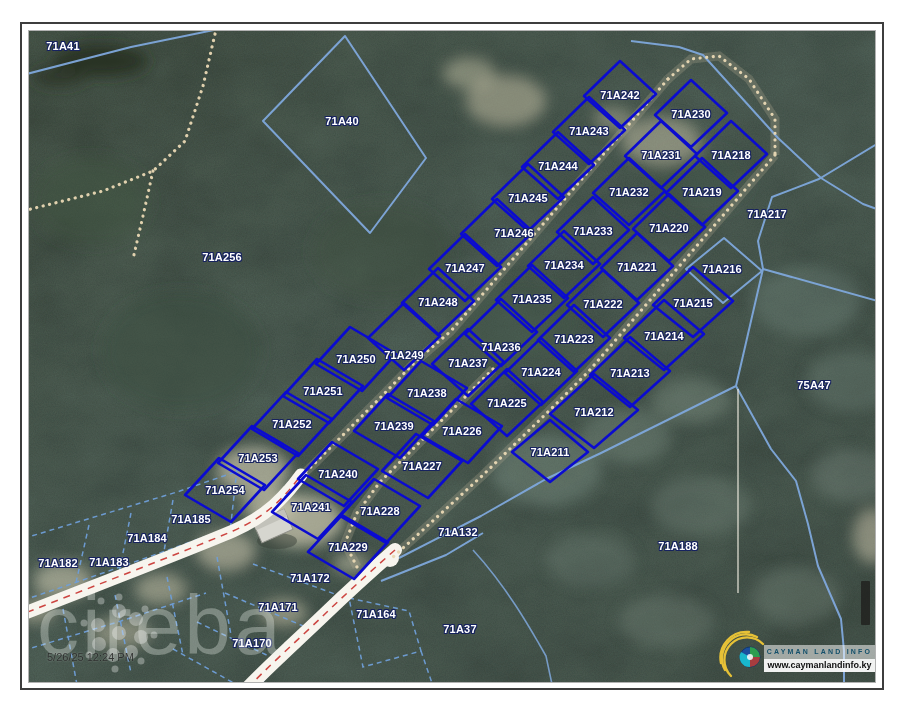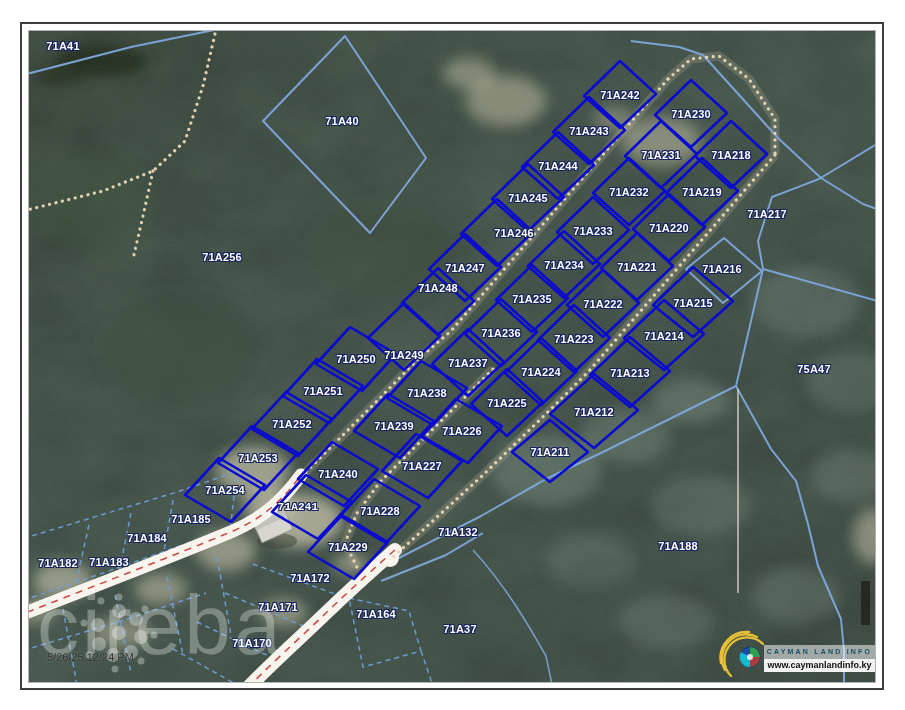--- a/index.html
+++ b/index.html
@@ -256,56 +256,56 @@
           <div class="plabel" style="left: 564px; top: 200px;">71A233</div>
           <div class="plabel" style="left: 640px; top: 197px;">71A220</div>
           <div class="plabel" style="left: 468px; top: 202px; margin-left: 17px;">71A246</div>
           <div class="plabel" style="left: 535px; top: 234px;">71A234</div>
           <div class="plabel" style="left: 608px; top: 236px;">71A221</div>
           <div class="plabel" style="left: 693px; top: 238px;">71A216</div>
           <div class="plabel" style="left: 436px; top: 237px;">71A247</div>
           <div class="plabel" style="left: 503px; top: 268px;">71A235</div>
           <div class="plabel" style="left: 574px; top: 273px;">71A222</div>
           <div class="plabel" style="left: 664px; top: 272px;">71A215</div>
-          <div class="plabel" style="left: 409px; top: 257px; text-align: right;">71A248</div>
+          <div class="plabel" style="left: 409px; top: 271px; text-align: right;">71A248</div>
           <div class="plabel" style="left: 375px; top: 324px;">71A249</div>
-          <div class="plabel" style="left: 472px; top: 302px;">71A236</div>
+          <div class="plabel" style="left: 472px; top: 316px;">71A236</div>
           <div class="plabel" style="left: 545px; top: 308px; text-align: center;">71A223</div>
           <div class="plabel" style="left: 635px; top: 305px;">71A214</div>
           <div class="plabel" style="left: 327px; top: 328px;">71A250</div>
           <div class="plabel" style="left: 439px; top: 332px;">71A237</div>
           <div class="plabel" style="left: 512px; top: 341px;">71A224</div>
           <div class="plabel" style="left: 601px; top: 342px;">71A213</div>
           <div class="plabel" style="left: 294px; top: 360px;">71A251</div>
           <div class="plabel" style="left: 398px; top: 362px;">71A238</div>
           <div class="plabel" style="left: 478px; top: 372px;">71A225</div>
           <div class="plabel" style="left: 565px; top: 381px;">71A212</div>
           <div class="plabel" style="left: 263px; top: 393px;">71A252</div>
           <div class="plabel" style="left: 365px; top: 395px;">71A239</div>
           <div class="plabel" style="left: 433px; top: 400px;">71A226</div>
           <div class="plabel" style="left: 229px; top: 427px;">71A253</div>
           <div class="plabel" style="left: 309px; top: 443px;">71A240</div>
           <div class="plabel" style="left: 393px; top: 435px;">71A227</div>
           <div class="plabel" style="left: 521px; top: 421px;">71A211</div>
           <div class="plabel" style="left: 196px; top: 459px;">71A254</div>
-          <div class="plabel" style="left: 269px; top: 476px; font-family: Liberation Mono, monospace;">71A241</div>
+          <div class="plabel" style="left: 282px; top: 476px;">71A241</div>
           <div class="plabel" style="left: 351px; top: 480px;">71A228</div>
           <div class="plabel" style="left: 162px; top: 488px;">71A185</div>
           <div class="plabel" style="left: 319px; top: 516px;">71A229</div>
           <div class="plabel" style="left: 118px; top: 507px;">71A184</div>
           <div class="plabel" style="left: 29px; top: 532px;">71A182</div>
           <div class="plabel" style="left: 80px; top: 531px;">71A183</div>
           <div class="plabel" style="left: 281px; top: 547px;">71A172</div>
           <div class="plabel" style="left: 249px; top: 576px;">71A171</div>
           <div class="plabel" style="left: 347px; top: 583px;">71A164</div>
           <div class="plabel" style="left: 223px; top: 612px;">71A170</div>
           <div class="plabel" style="left: 431px; top: 598px;">71A37</div>
           <div class="plabel" style="left: 429px; top: 501px;">71A132</div>
           <div class="plabel" style="left: 649px; top: 515px;">71A188</div>
-          <div class="plabel" style="left: 785px; top: 338px;">75A47</div>
+          <div class="plabel" style="left: 785px; top: 354px;">75A47</div>
         </div>
 
       <div class="watermark">
         <span class="wm-text">cireba</span>
         <svg class="wm-flower" viewBox="0 0 92 92">
           <g fill="#ffffff" opacity="0.32">
             <circle cx="46" cy="46" r="7"></circle>
             <circle cx="46" cy="24" r="7"></circle>
               <circle cx="63" cy="32" r="7"></circle>
               <circle cx="68" cy="50" r="7"></circle>

